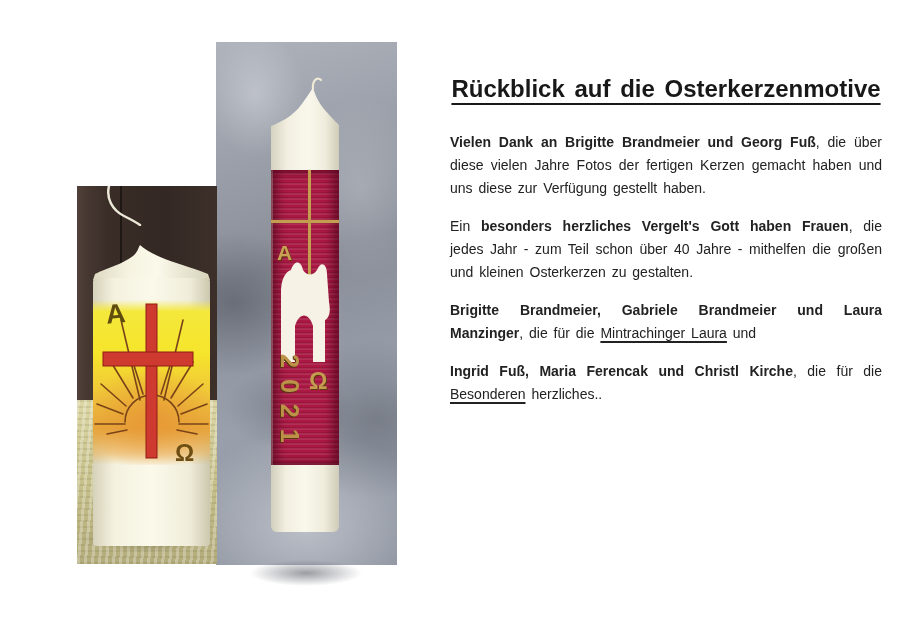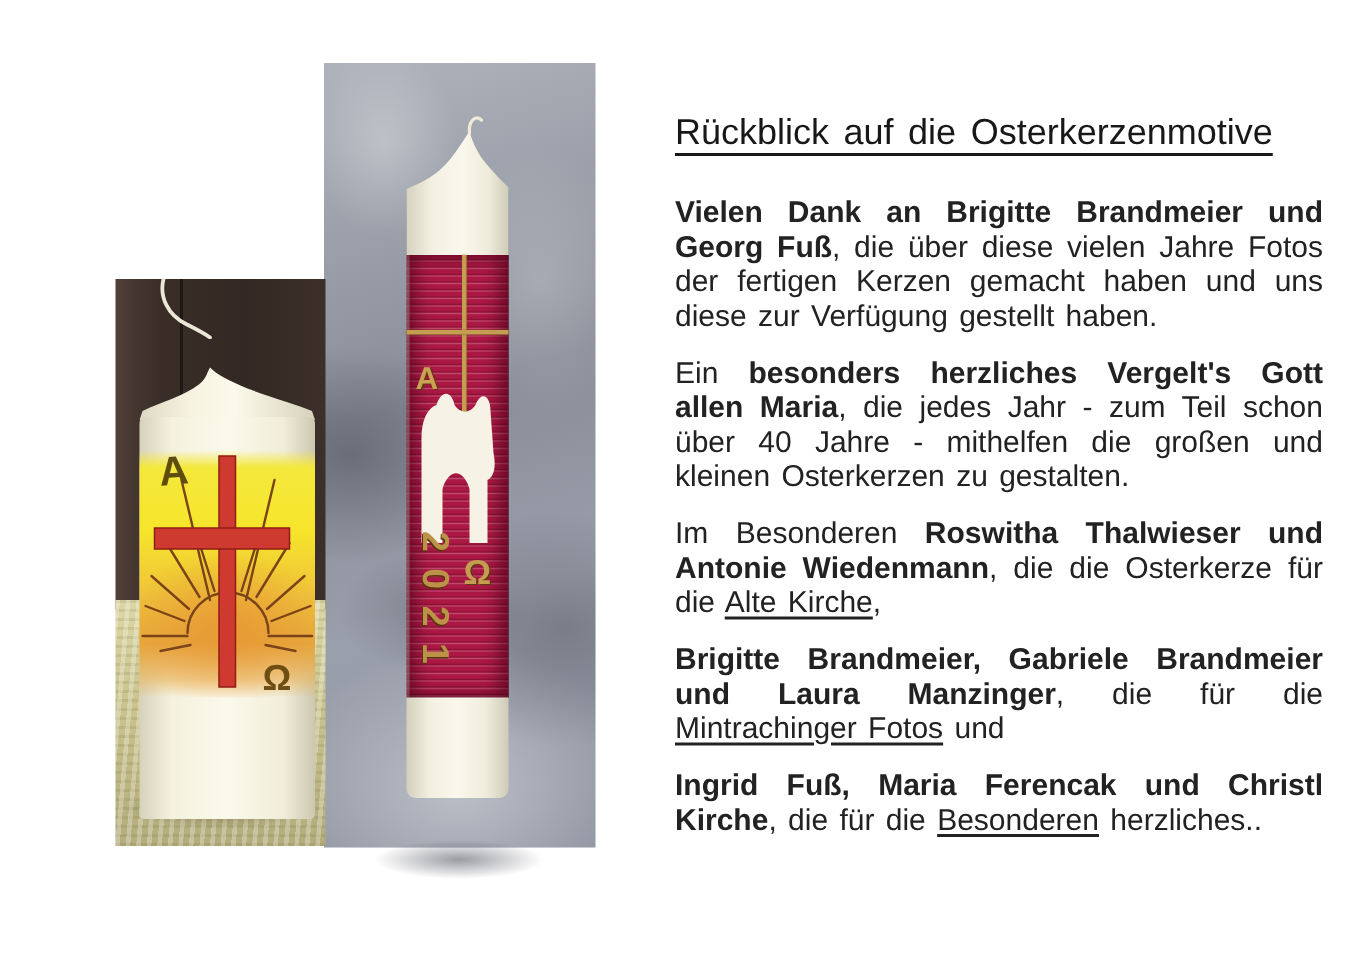--- a/index.html
+++ b/index.html
@@ -92,26 +92,26 @@
   .pl-alpha{
     left:13px;top:1px;font-size:27px;font-weight:bold;color:#5f4d0e;
     transform:rotate(-5deg);line-height:1;
   }
   .pl-omega{
     left:82px;top:141px;font-size:24px;font-weight:bold;color:#6e4e12;line-height:1;
   }
 
   
   .content{left:450px;top:70px;width:432px;height:470px;}
-  .title{position:static;margin:0;font-size:24px;font-weight:normal;line-height:37px;
-    word-spacing:3px;color:#181818;}
+  .title{position:static;margin:0;font-size:24px;font-weight:bold;line-height:37px;
+    text-align:center;word-spacing:3px;color:#181818;}
   .t-line{position:static;display:block;text-decoration:underline;
     text-decoration-thickness:2px;text-underline-offset:6px;}
   .paras{position:static;margin-top:24px;}
-  .paras p{position:static;margin:15px 0 7px 0;font-size:20px;line-height:23px;
+  .paras p{position:static;margin:15px 0 7px 0;font-size:14px;line-height:23px;
     text-align:justify;word-spacing:2px;color:#222;}
   .paras p span{position:static;}
   .b{font-weight:bold;}
   .u{text-decoration:underline;text-decoration-thickness:1.5px;text-underline-offset:3px;}
 </style>
 </head>
 <body>
 
 <div class="page">
 
@@ -201,27 +201,24 @@
 
   <div class="content">
     <h1 class="title">
       <span class="t-line">Rückblick auf die Osterkerzenmotive</span>
     </h1>
     <div class="paras">
       <p>
         <span class="b">Vielen Dank an Brigitte Brandmeier und Georg Fuß</span><span>, die über diese vielen Jahre Fotos der fertigen Kerzen gemacht haben und uns diese zur Verfügung gestellt haben.</span>
       </p>
       <p>
-        <span>Ein </span><span class="b">besonders herzliches Vergelt's Gott allen Maria</span><span>, die jedes Jahr - zum Teil schon über 40 Jahre - mithelfen die großen und kleinen Osterkerzen zu gestalten.</span>
-      </p>
-      <p>
-        <span>Im Besonderen </span><span class="b">Roswitha Thalwieser und Antonie Wiedenmann</span><span>, die die Osterkerze für die </span><span class="u">Alte Kirche</span><span>,</span>
-      </p>
-      <p>
-        <span class="b">Brigitte Brandmeier, Gabriele Brandmeier und Laura Manzinger</span><span>, die für die </span><span class="u">Mintrachinger Fotos</span><span> und</span>
+        <span>Ein </span><span class="b">besonders herzliches Vergelt's Gott haben Frauen</span><span>, die jedes Jahr - zum Teil schon über 40 Jahre - mithelfen die großen und kleinen Osterkerzen zu gestalten.</span>
+      </p>
+      <p>
+        <span class="b">Brigitte Brandmeier, Gabriele Brandmeier und Laura Manzinger</span><span>, die für die </span><span class="u">Mintrachinger Laura</span><span> und</span>
       </p>
       <p>
         <span class="b">Ingrid Fuß, Maria Ferencak und Christl Kirche</span><span>, die für die </span><span class="u">Besonderen</span><span> herzliches..</span>
       </p>
     </div>
   </div>
 
 </div>
 
 </body></html>

